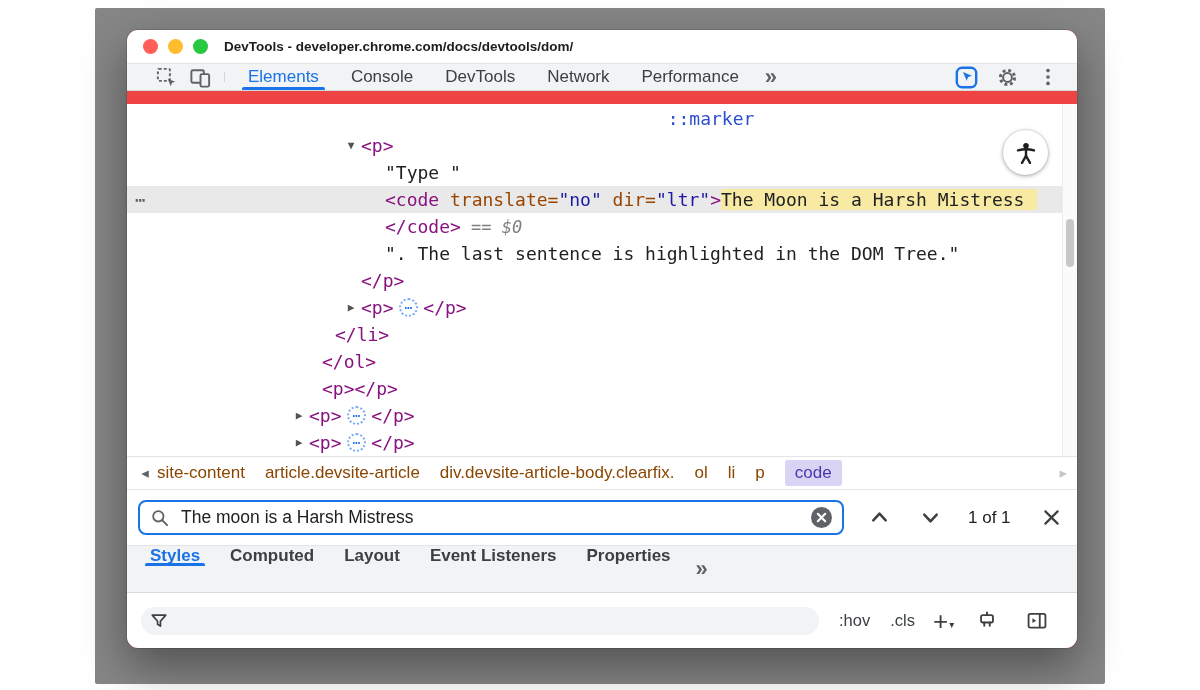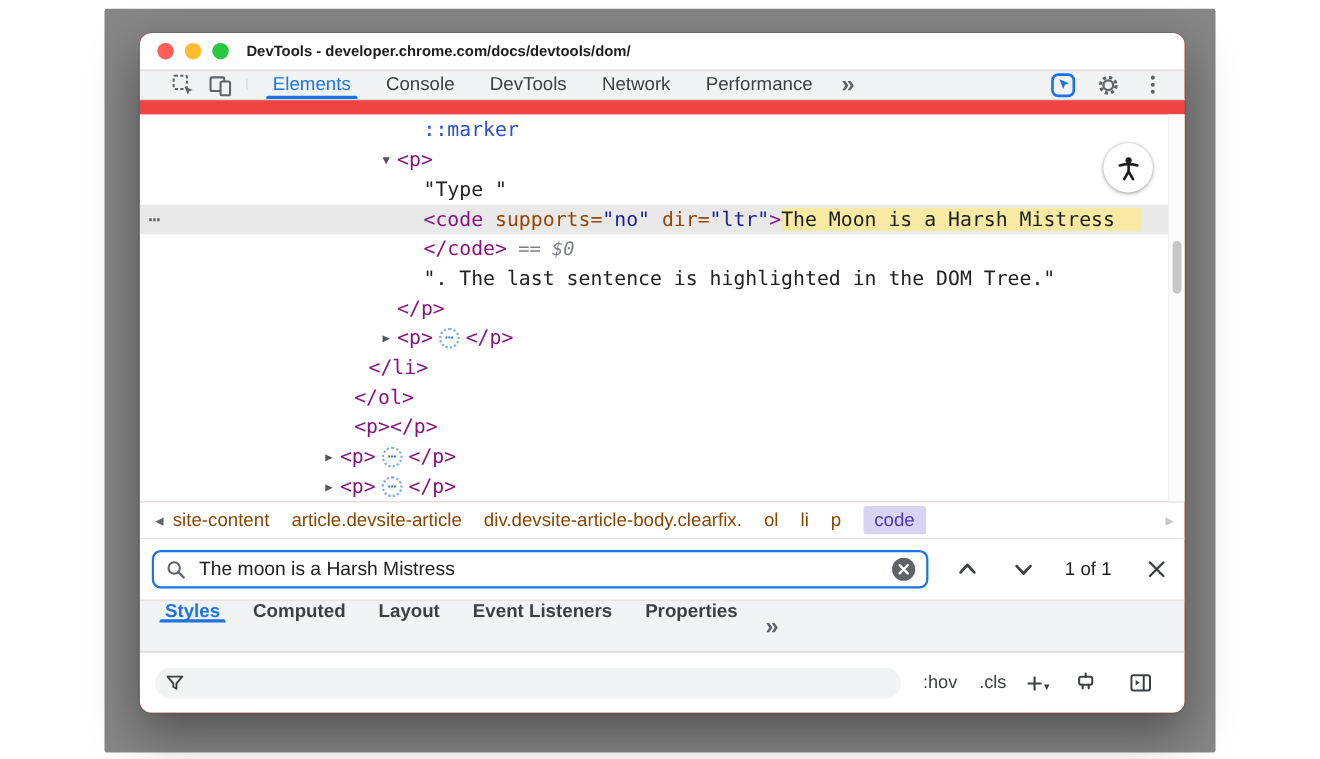--- a/index.html
+++ b/index.html
@@ -147,24 +147,24 @@
           <circle cx="12" cy="5" r="2"></circle>
             <circle cx="12" cy="12" r="2"></circle>
             <circle cx="12" cy="19" r="2"></circle>
         </svg>
       </div>
     </div>
   </div>
 
   <div class="dompanel">
     <div id="dom-lines">
-        <div class="dom-row" style="padding-left: 258px;"><span class="tk-pseudo">::marker</span></div>
+        <div class="dom-row" style="padding-left: 258px; justify-content: center;"><span class="tk-pseudo">::marker</span></div>
         <div class="dom-row" style="padding-left: 214px;"><span class="tw">▼</span><span class="tk-tag">&lt;p&gt;</span></div>
         <div class="dom-row" style="padding-left: 258px;"><span class="tk-text">"Type "</span></div>
-        <div class="dom-row selected" style="padding-left: 258px;"><span class="tk-tag">&lt;code</span><span class="tk-attr"> supports=</span><span class="tk-val">"no"</span><span class="tk-attr"> dir=</span><span class="tk-val">"ltr"</span><span class="tk-tag">&gt;</span><span class="tk-match">The Moon is a Harsh Mistress</span></div>
+        <div class="dom-row selected" style="padding-left: 258px;"><span class="tk-tag">&lt;code</span><span class="tk-attr"> translate=</span><span class="tk-val">"no"</span><span class="tk-attr"> dir=</span><span class="tk-val">"ltr"</span><span class="tk-tag">&gt;</span><span class="tk-match">The Moon is a Harsh Mistress</span></div>
         <div class="dom-row" style="padding-left: 258px;"><span class="tk-tag">&lt;/code&gt;</span><span class="tk-meta"> == $0</span></div>
         <div class="dom-row" style="padding-left: 258px;"><span class="tk-text">". The last sentence is highlighted in the DOM Tree."</span></div>
         <div class="dom-row" style="padding-left: 234px;"><span class="tk-tag">&lt;/p&gt;</span></div>
         <div class="dom-row" style="padding-left: 214px;"><span class="tw">▶</span><span class="tk-tag">&lt;p&gt;</span><span class="tk-ellipsis">⋯</span><span class="tk-tag">&lt;/p&gt;</span></div>
         <div class="dom-row" style="padding-left: 208px;"><span class="tk-tag">&lt;/li&gt;</span></div>
         <div class="dom-row" style="padding-left: 195px;"><span class="tk-tag">&lt;/ol&gt;</span></div>
         <div class="dom-row" style="padding-left: 195px;"><span class="tk-tag">&lt;p&gt;</span><span class="tk-tag">&lt;/p&gt;</span></div>
         <div class="dom-row" style="padding-left: 162px;"><span class="tw">▶</span><span class="tk-tag">&lt;p&gt;</span><span class="tk-ellipsis">⋯</span><span class="tk-tag">&lt;/p&gt;</span></div>
         <div class="dom-row" style="padding-left: 162px;"><span class="tw">▶</span><span class="tk-tag">&lt;p&gt;</span><span class="tk-ellipsis">⋯</span><span class="tk-tag">&lt;/p&gt;</span></div>
       </div>

